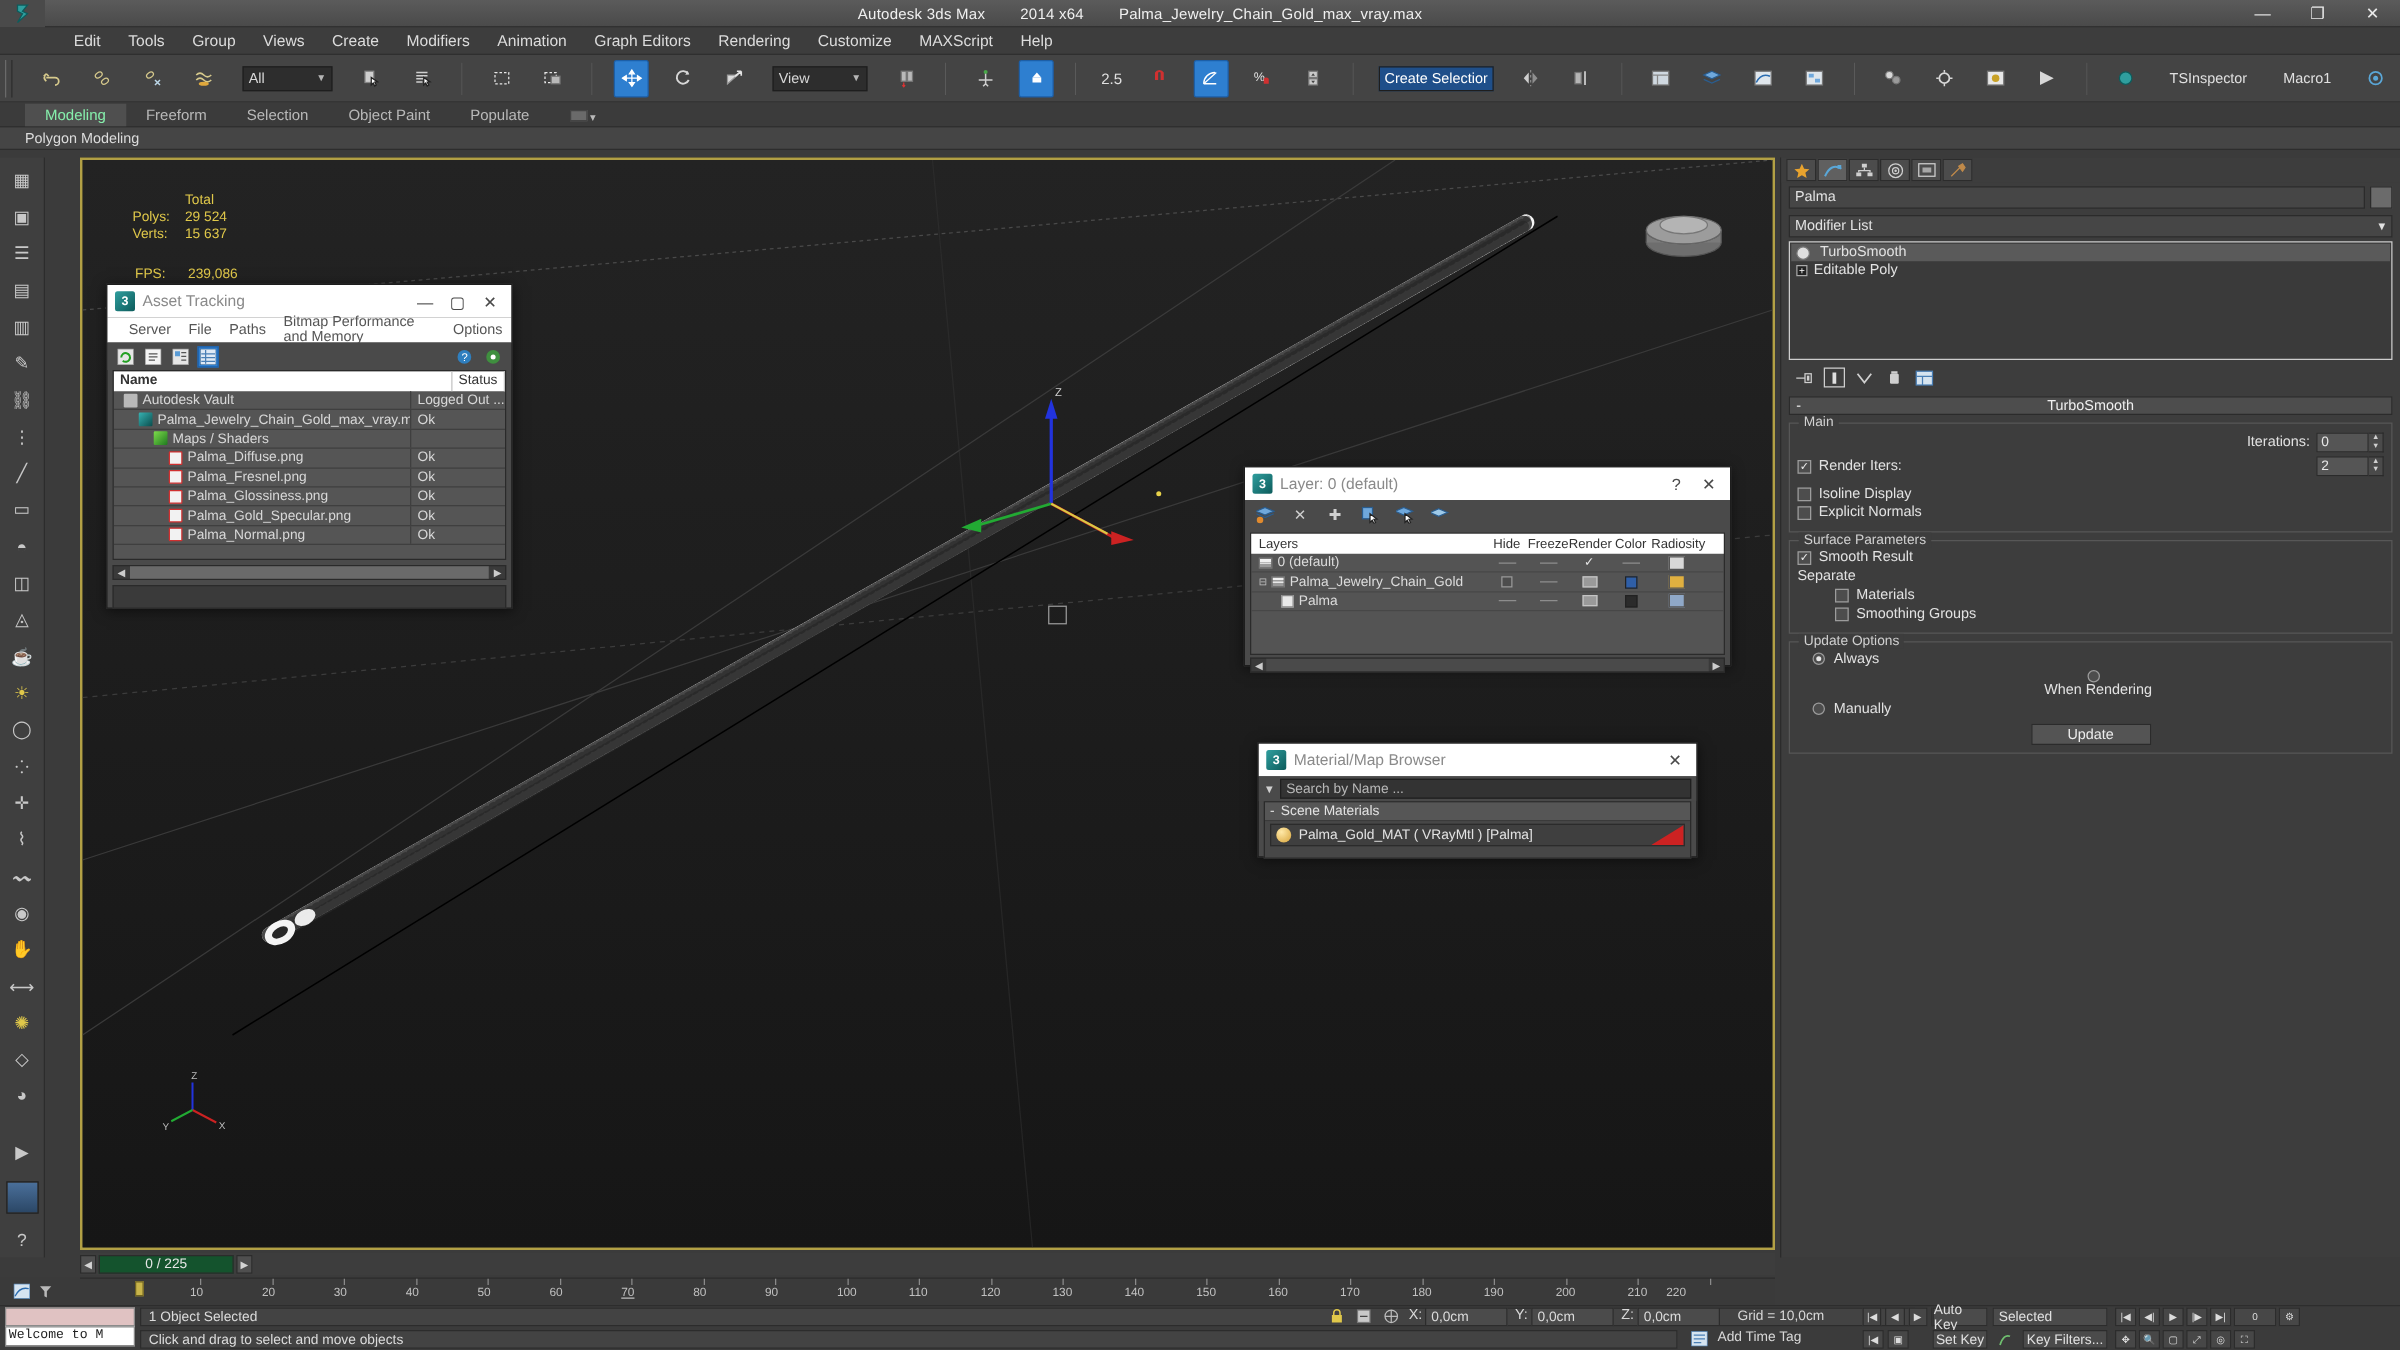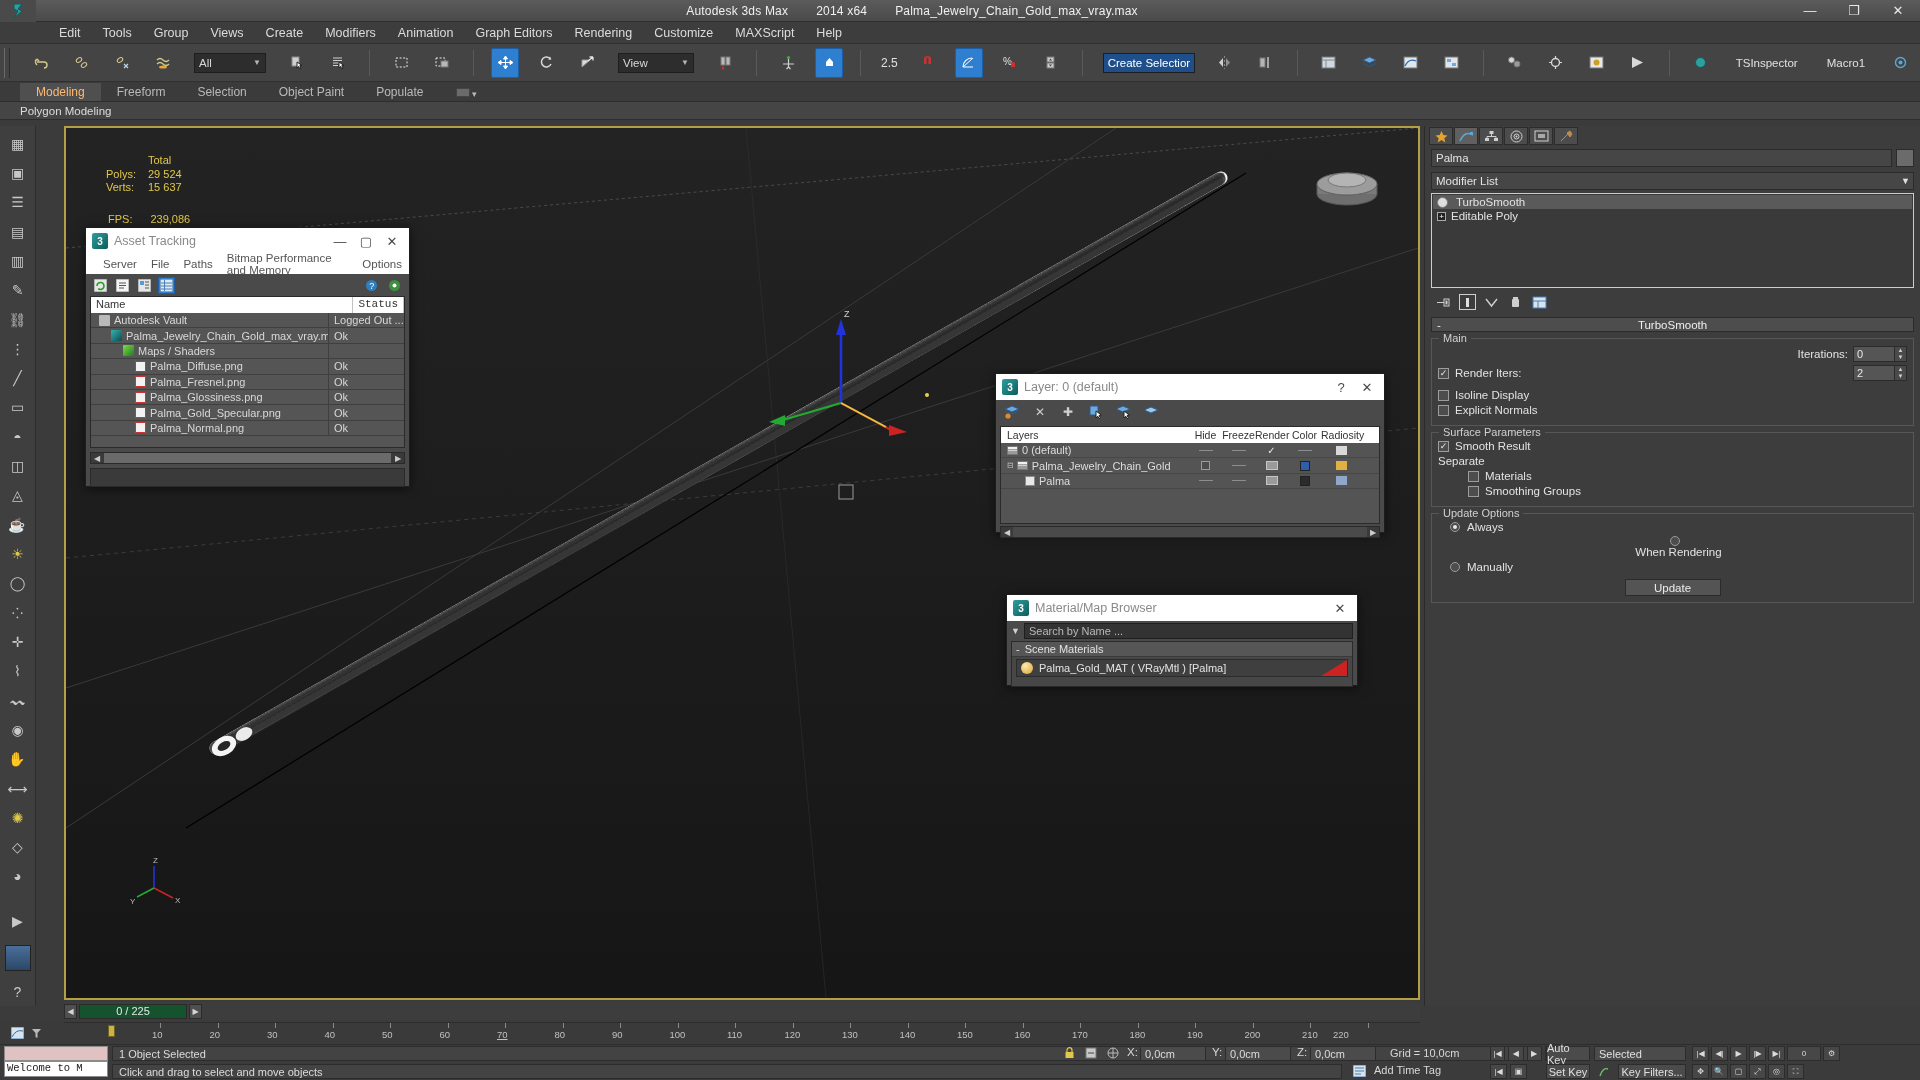--- a/index.html
+++ b/index.html
@@ -43,21 +43,21 @@
     padding:0 4px; min-width:62px; position:relative; }
   .tcombo .cv { flex:1; }
   .tcombo .arw { font-size:8px; color:#b5b5b5; }
   .numlbl { font-size:12px; color:#e0e0e0; padding:0 3px; }
 
   
   .ribbon { position:absolute; left:0; top:82px; width:1920px; height:20px;
     background:#3b3b3b; display:flex; align-items:flex-end;
     border-bottom:1px solid #2d2d2d; padding-left:20px; }
   .rtab { padding:2px 16px; font-size:12px; color:#b9b9b9; }
-  .rtab.active { background:#4f4f4f; color:#fdba74; }
+  .rtab.active { background:#4f4f4f; color:#86efac; }
   .ribbon2 { position:absolute; left:0; top:102px; width:1920px; height:18px;
     background:#454545; display:flex; align-items:center; padding-left:20px;
     border-bottom:1px solid #2d2d2d; }
   .ribbon2 .rl { font-size:11.5px; color:#dcdcdc; }
 
   
   .lefttool { position:absolute; left:0; top:126px; width:36px; height:880px;
     background:#3f3f3f; border-right:1px solid #2c2c2c;
     display:flex; flex-direction:column; align-items:center; padding-top:4px;
     gap:2px; }
@@ -711,22 +711,22 @@
         <div class="atb">
           <svg width="13" height="13" viewBox="0 0 13 13">
               <circle cx="6.5" cy="6.5" r="5.5" fill="#3f8f3f"></circle>
               <circle cx="6.5" cy="6.5" r="2" fill="#fff"></circle>
             </svg>
         </div>
       </div>
     </div>
     <div class="at-table">
       <div class="at-thead">
-        <div style="width:282px;">Name</div>
-        <div style="flex:1;font-family:Liberation Mono, monospace;">Status</div>
+        <div style="width:282px;font-weight:bold;">Name</div>
+        <div style="flex:1;">Status</div>
       </div>
       <div id="atrows">
           <div class="at-row">
             <div class="at-c1" style="padding-left: 8px;">
               <span class="ficon vault"></span>
               <span>Autodesk Vault</span>
             </div>
             <div class="at-c2">Logged Out ...</div>
           </div>
           <div class="at-row">

